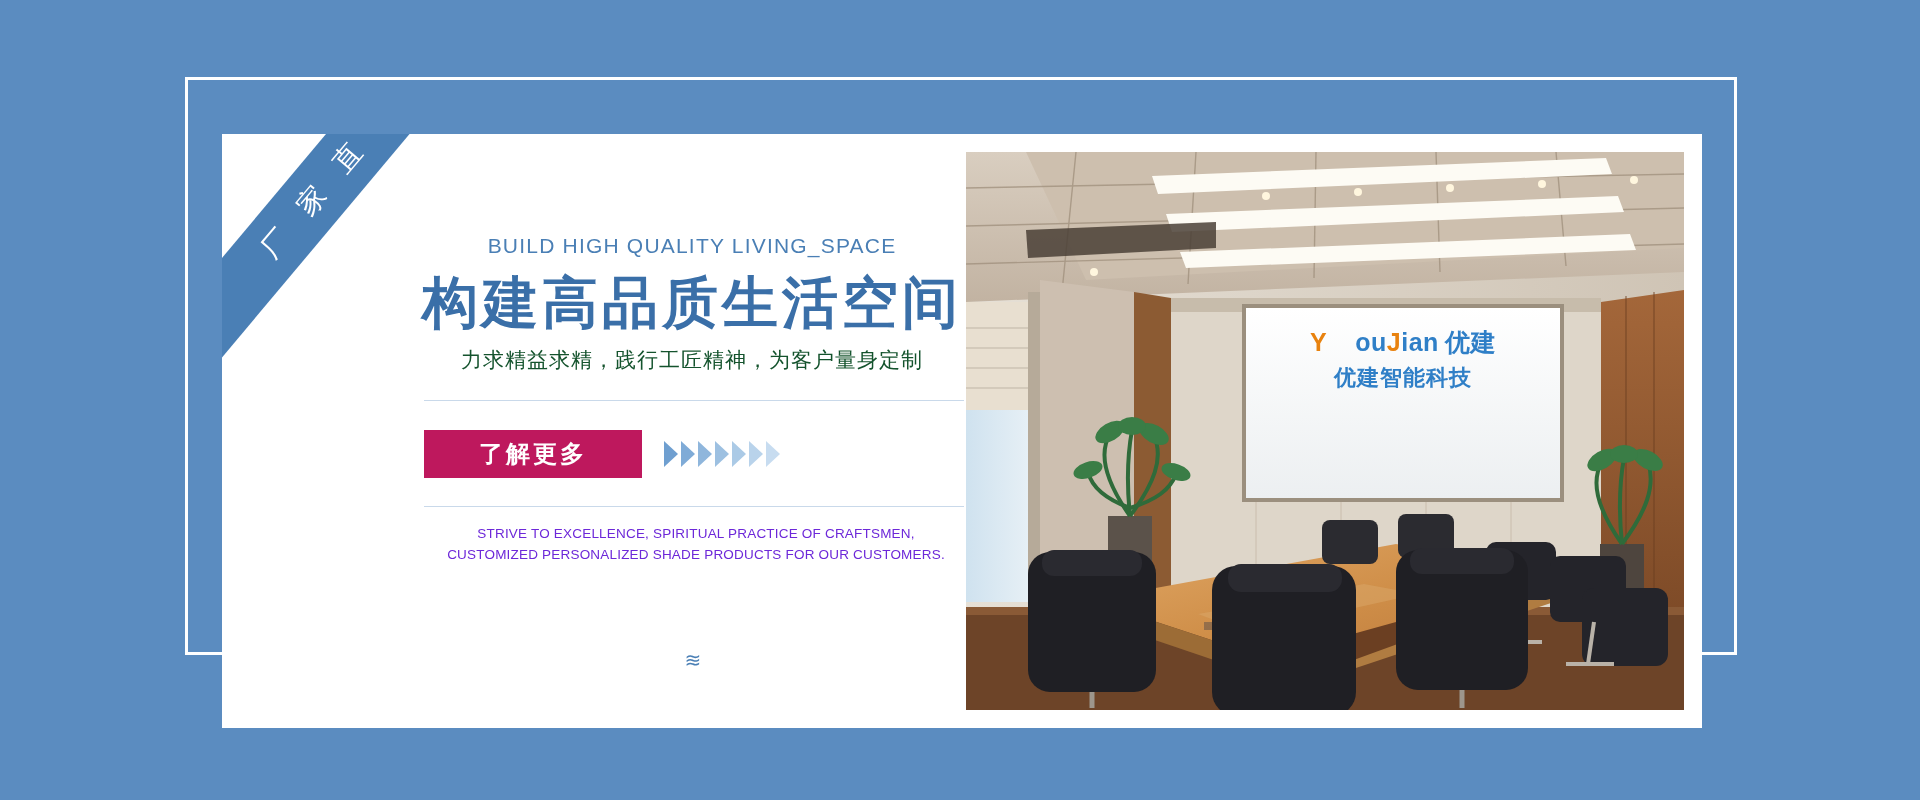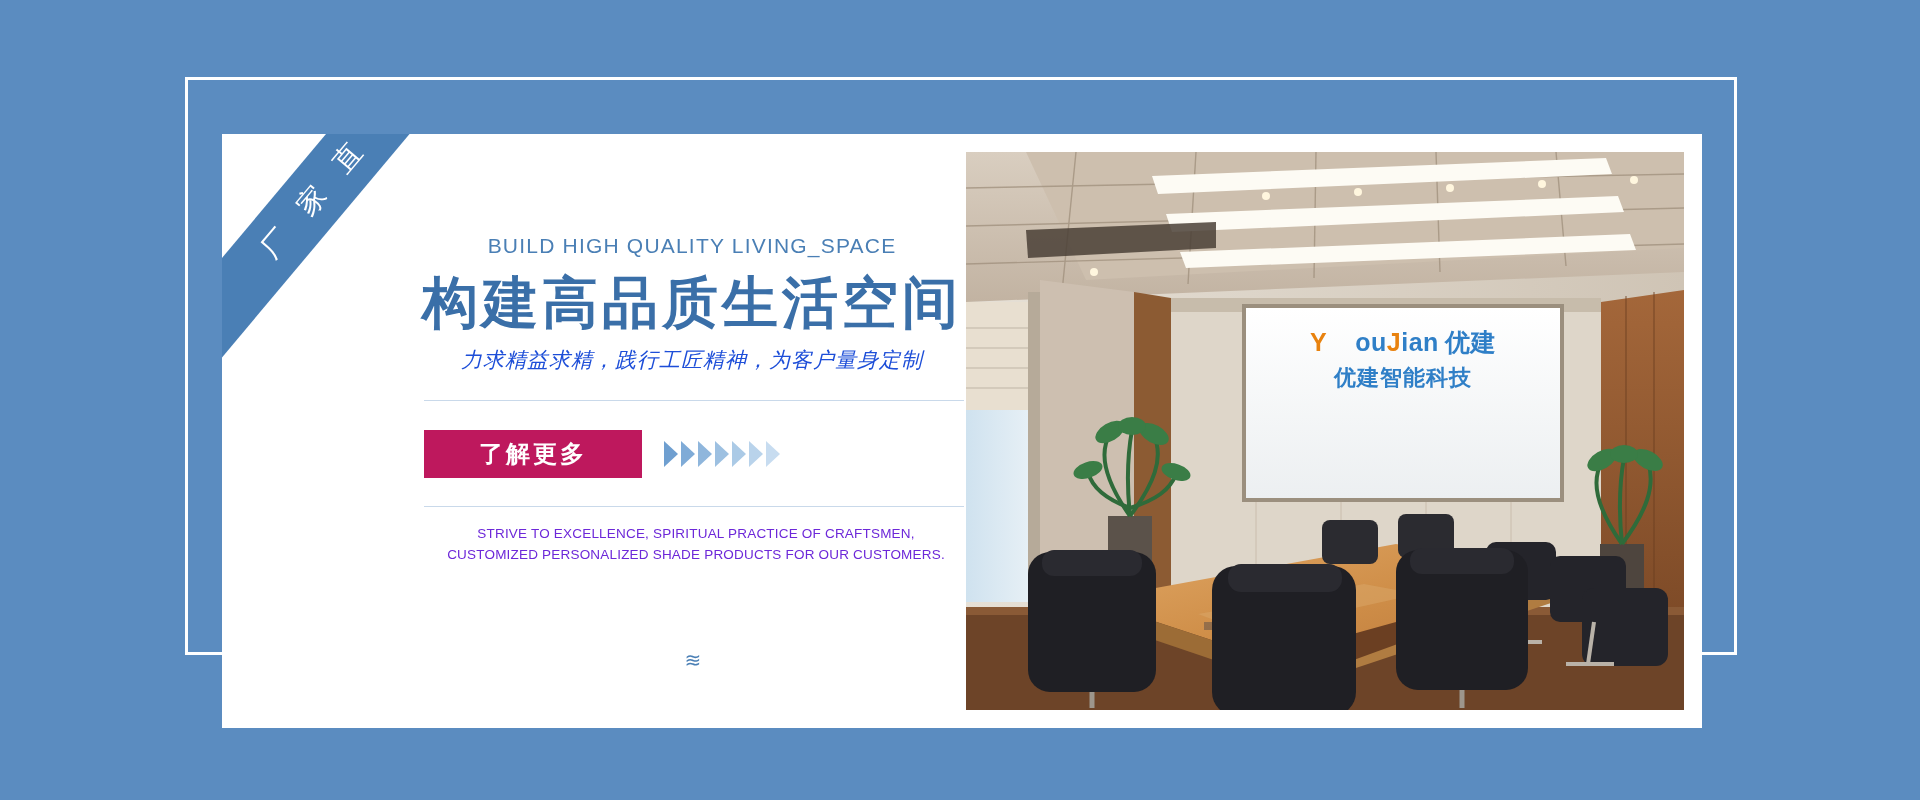--- a/index.html
+++ b/index.html
@@ -89,24 +89,23 @@
     font-size: 56px;
     font-weight: bold;
     letter-spacing: 4px;
   }
 
   .subline {
     position: absolute;
     left: 0; top: 212px;
     width: 720px;
     text-align: center;
-    color: #1d4ed8;
+    color: #14532d;
     font-size: 21px;
     letter-spacing: 1px;
-    font-style: italic;
   }
 
   .rule {
     position: absolute;
     left: 92px;
     width: 540px;
     height: 1px;
     background: #c9d9ea;
   }
   .rule-top { top: 266px; }

